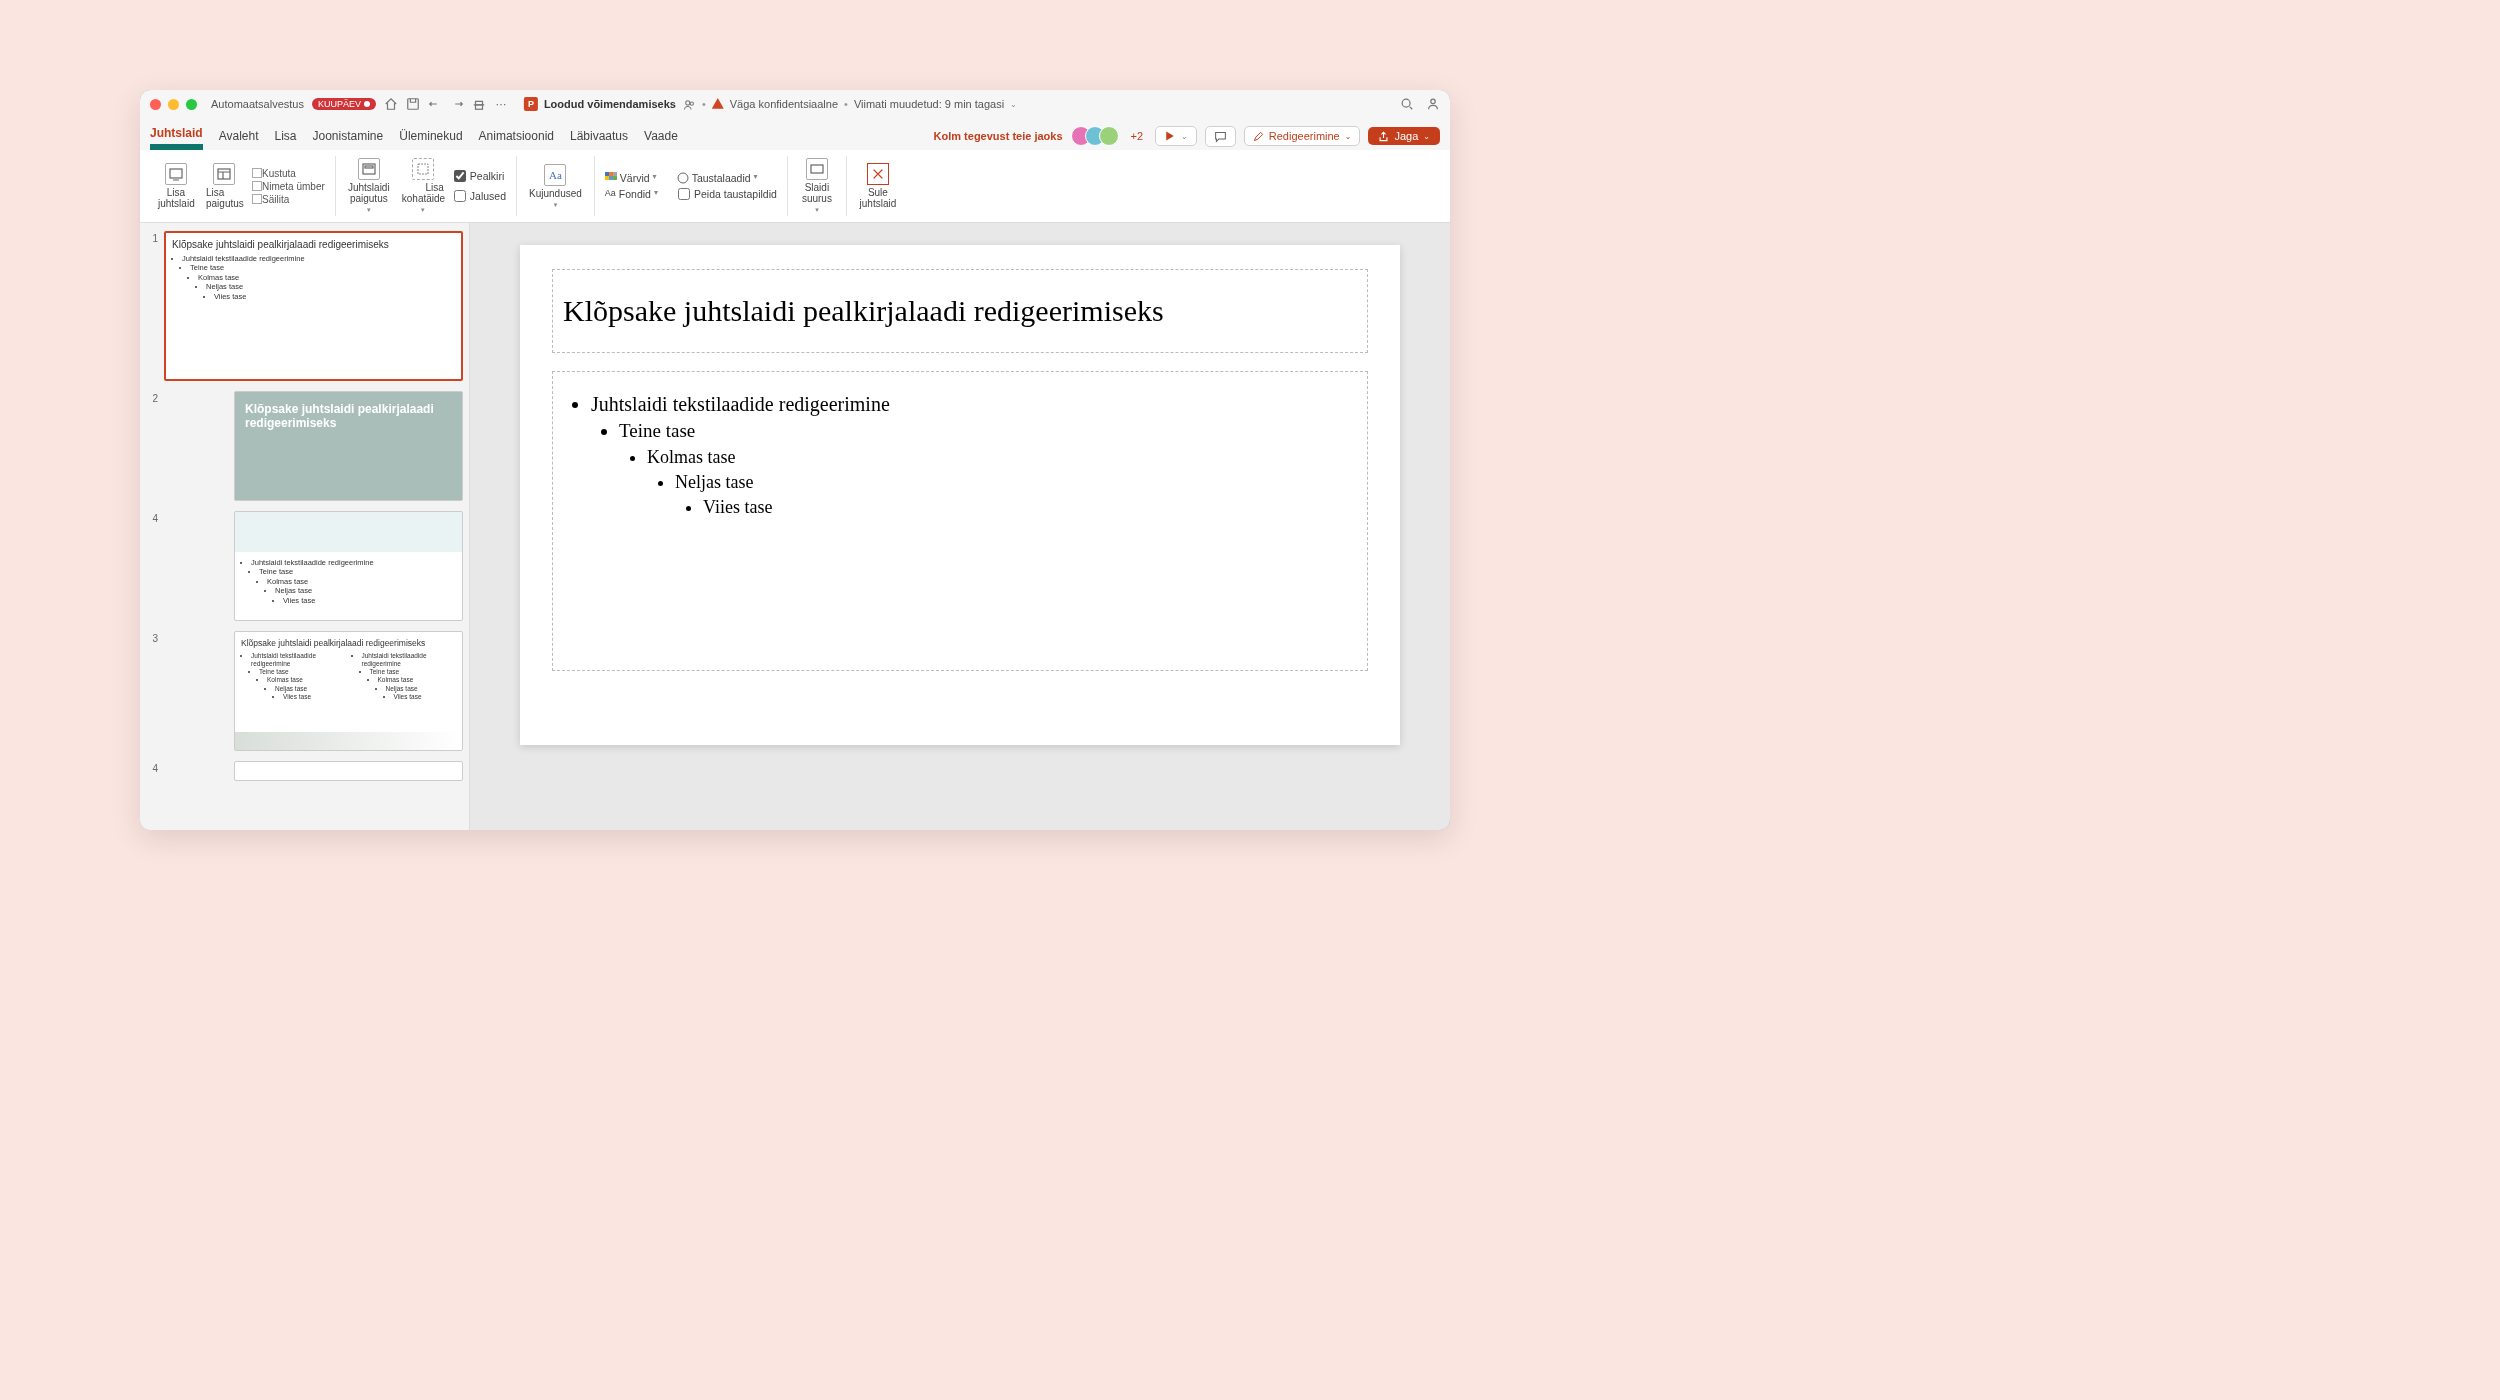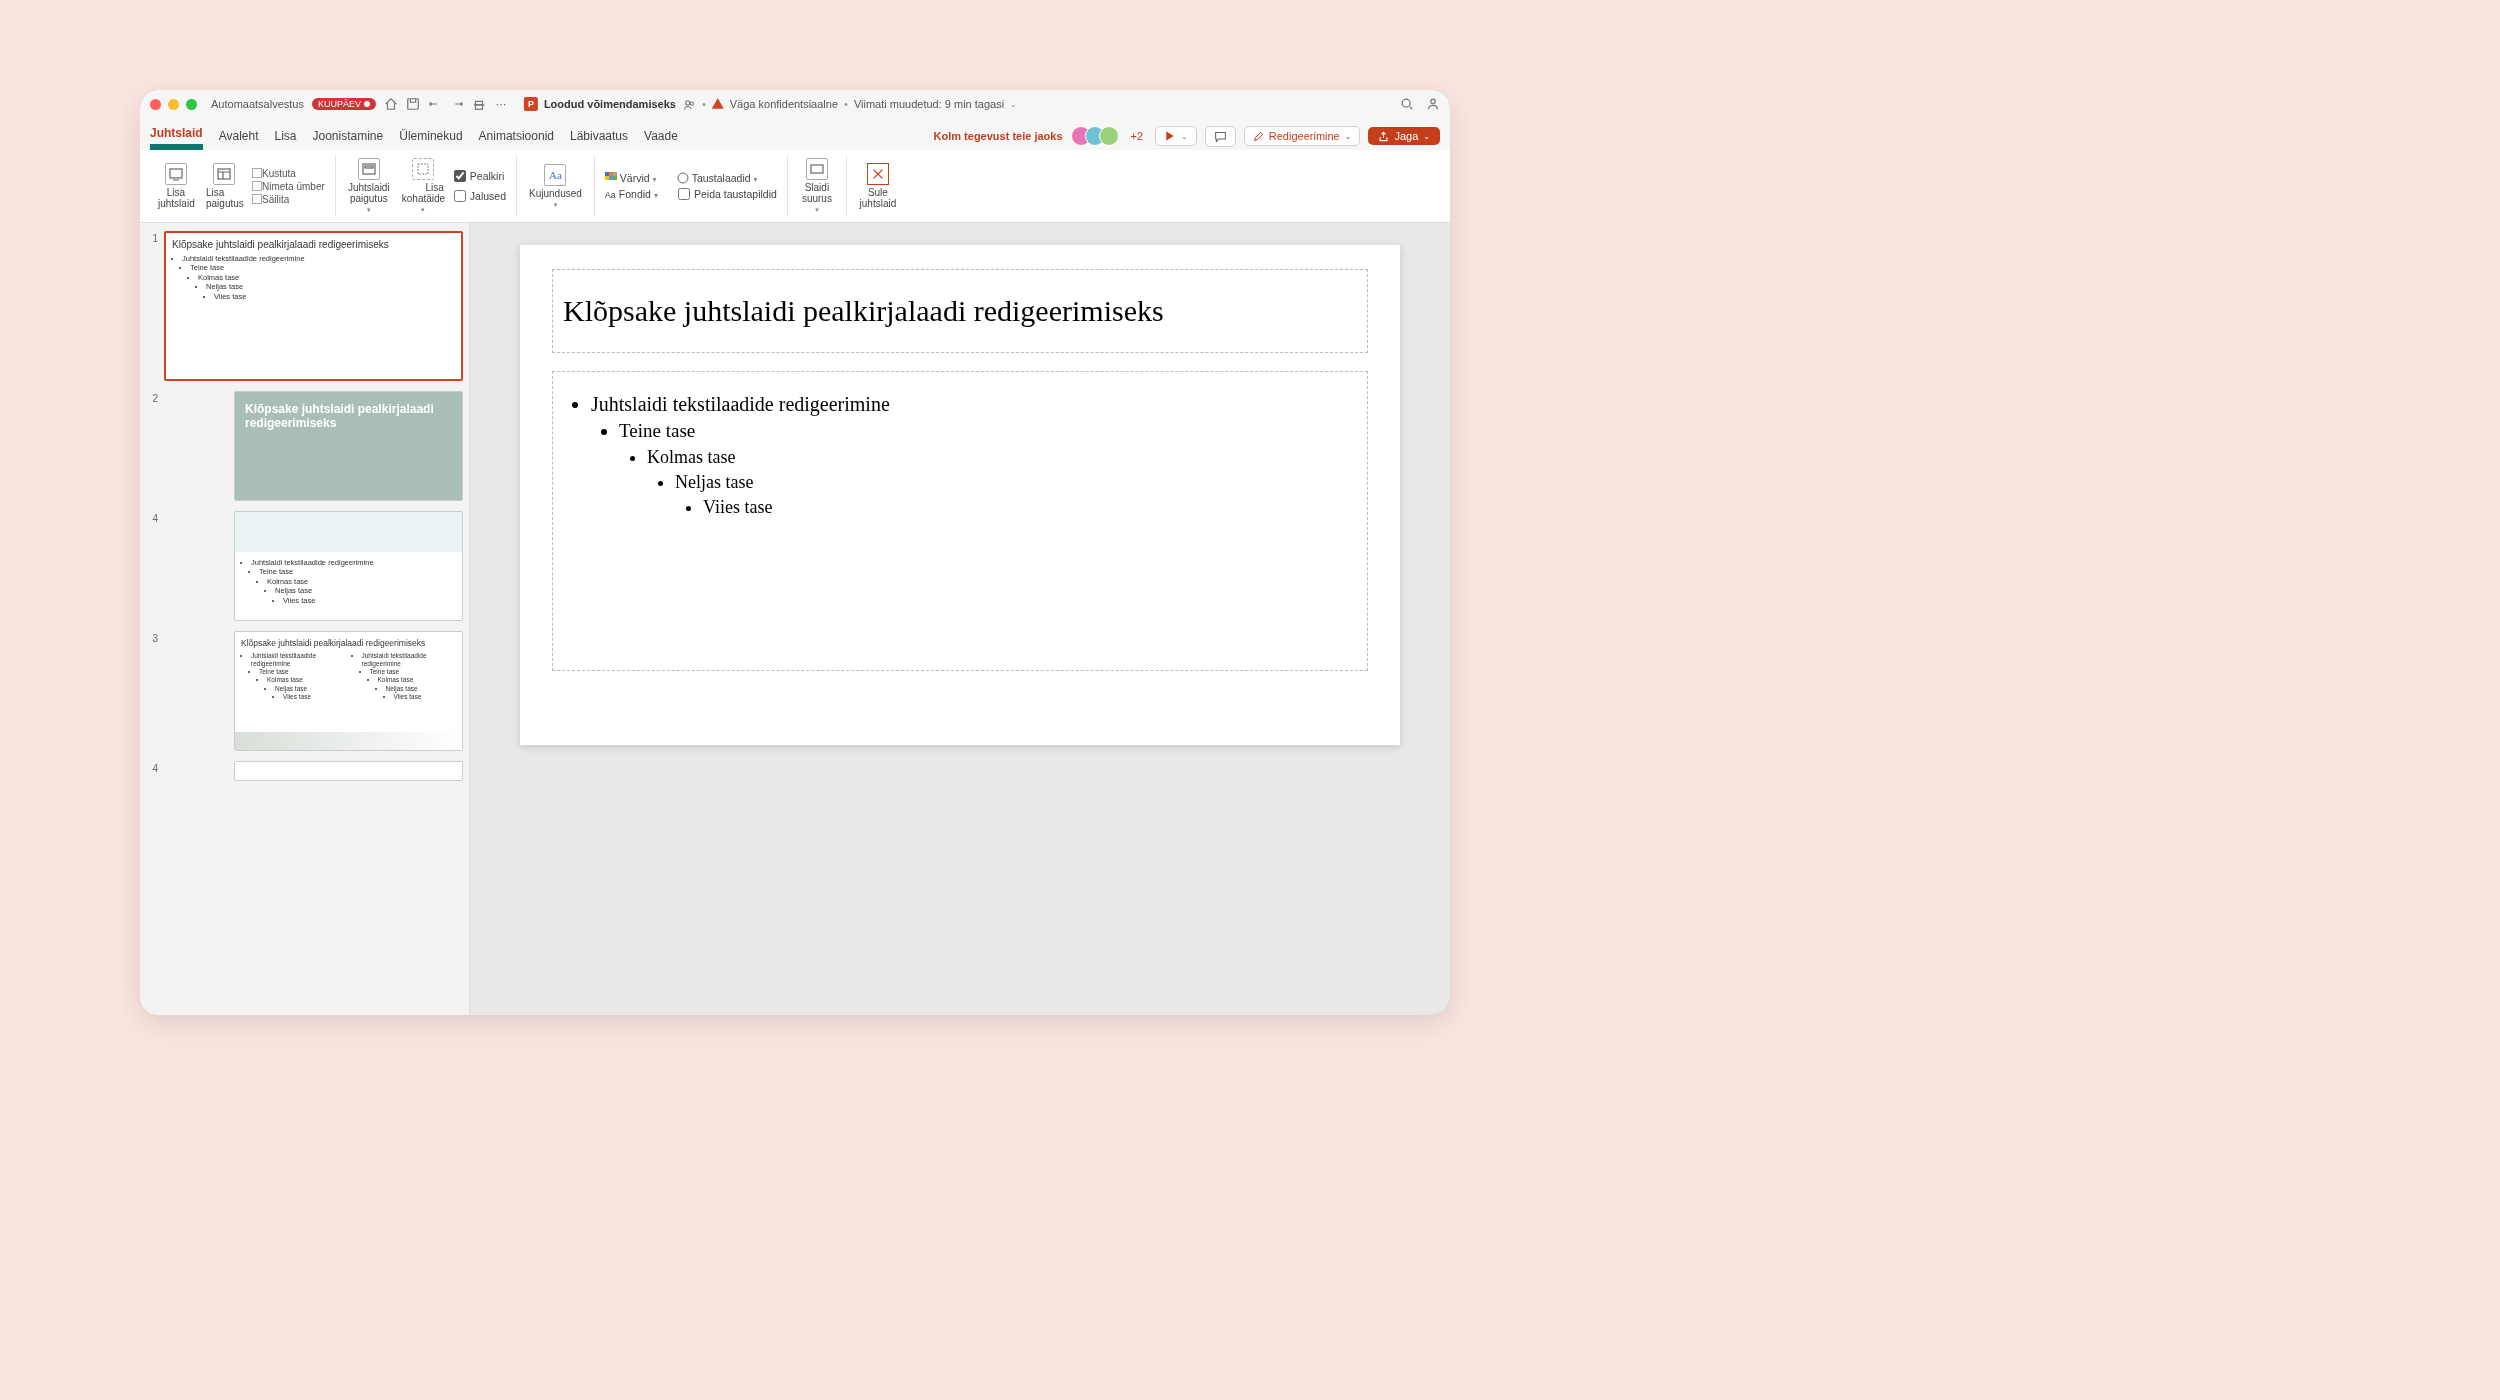--- a/index.html
+++ b/index.html
@@ -6,23 +6,23 @@
   body {
     background: #FBE5E1;
     font-family: -apple-system, "Segoe UI", sans-serif;
     width: 2500px;
     height: 1400px;
     overflow: hidden;
     padding: 90px 0 0 140px;
   }
   .window {
     width: 1310px;
-    height: 925px;
+    height: 740px;
     background: #a3a3a3;
-    border-radius: 18px;
+    border-radius: 10px;
     box-shadow: 0 8px 30px rgba(0,0,0,.12);
     overflow: hidden;
     display: flex;
     flex-direction: column;
   }
   
   .titlebar {
     height: 28px;
     background: #F6F6F6;
     display: flex;
@@ -73,21 +73,21 @@
   }
   .grp { display:flex; align-items:center; padding:0 10px; border-right:1px solid #e3e3e3; gap:8px;}
   .grp:last-child { border-right:none; }
   .vbtn { display:flex; flex-direction:column; align-items:center; font-size:10px; color:#444; gap:2px; padding:2px;}
   .vbtn .ic { width:22px; height:22px; border:1px solid #aaa; border-radius:2px; display:flex; align-items:center; justify-content:center; background:#fff;}
   .small-list { display:flex; flex-direction:column; font-size:10px; color:#555; gap:2px;}
   .small-list div { display:flex; align-items:center; gap:0;}
   .sq { width:10px; height:10px; border:1px solid #aaa; background:#fff;}
   .chk { display:flex; align-items:center; gap:4px; font-size:10.5px; color:#444;}
   .chk input { width:12px; height:12px; accent-color:#555;}
-  .drop { font-size:10.5px; color:#444; display:flex; align-items:flex-end; gap:3px;}
+  .drop { font-size:10.5px; color:#444; display:flex; align-items:flex-start; gap:3px;}
   .drop::after { content:"▾"; font-size:8px; color:#888;}
   .close-red { width:22px; height:22px; border:1px solid #C43E1C; display:flex; align-items:center; justify-content:center; color:#C43E1C;}
   
   .body { flex:1; display:flex; background:#E8E8E8; overflow:hidden;}
   .thumbs { width:330px; background:#F3F3F3; border-right:1px solid #ddd; padding:8px 6px; overflow-y:auto;}
   .trow { display:flex; gap:6px; margin-bottom:10px; align-items:flex-start;}
   .tn { width:12px; text-align:right; font-size:10px; color:#666; padding-top:2px;}
   .tcard {
     flex:1; background:#fff; border:1px solid #ccc; border-radius:2px;
     font-size:8px; color:#333; padding:6px; position:relative; min-height:80px;

